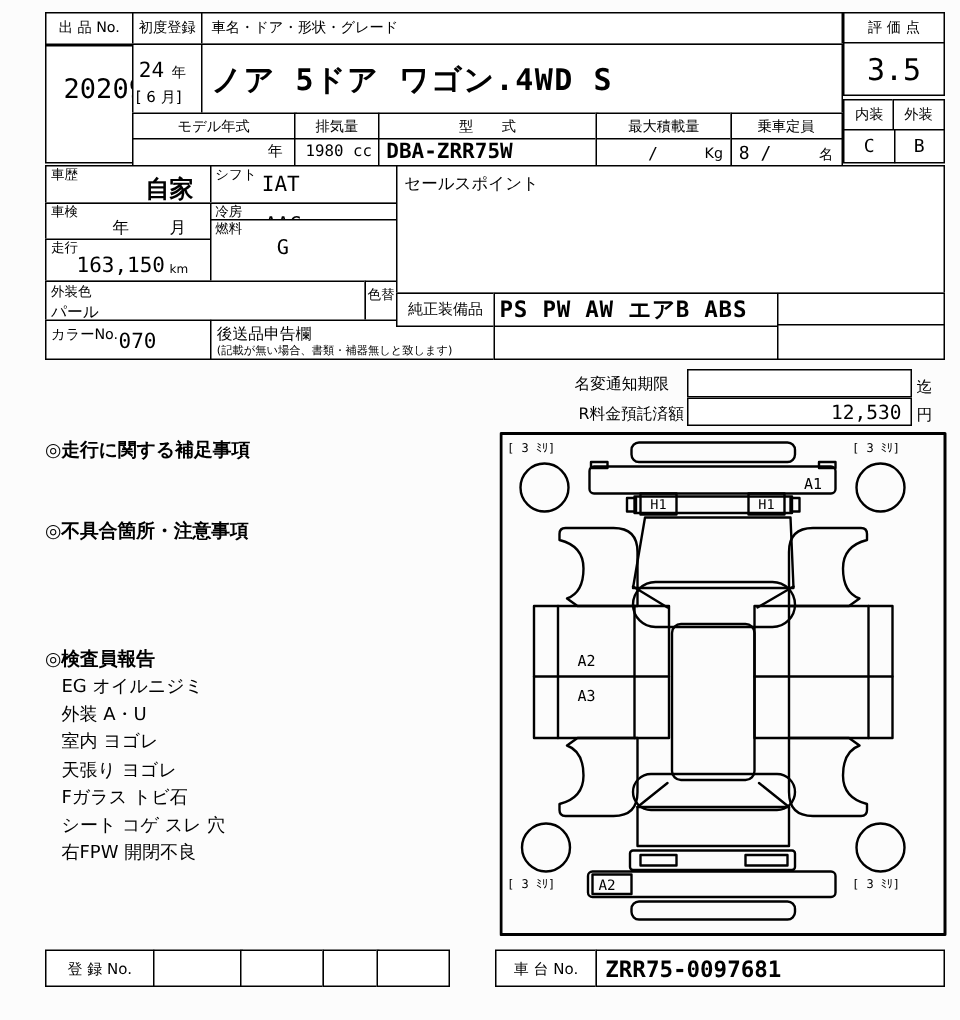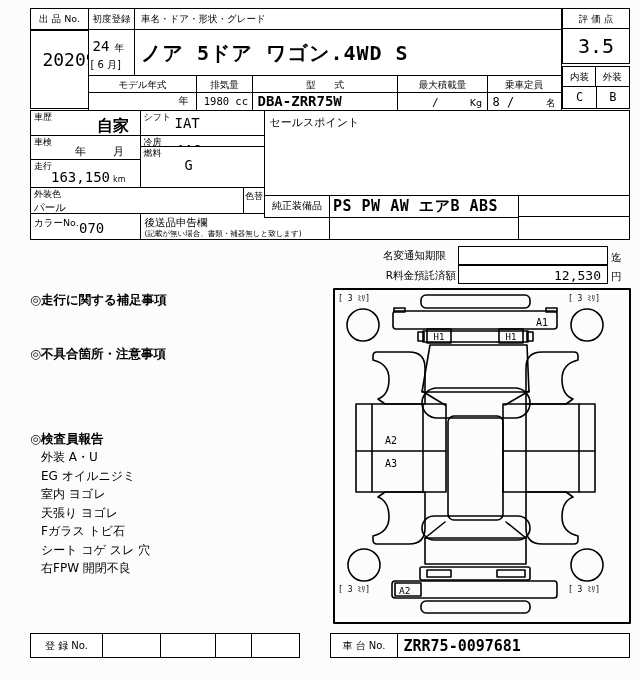--- a/index.html
+++ b/index.html
@@ -119,22 +119,22 @@
 <div class="nb" style="left:383px;top:269px;width:73px;text-align:right;font-size:10.5px;">R料金預託済額</div>
 <div class="c" style="left:458px;top:265px;width:150px;height:19px;">
   <span class="nb mono" style="right:6px;top:2px;font-size:13px;">12,530</span>
 </div>
 <div class="nb" style="left:611px;top:270px;font-size:10.5px;">円</div>
 
 <div class="nb" style="left:30px;top:292px;font-size:12.5px;font-weight:bold;">◎走行に関する補足事項</div>
 <div class="nb" style="left:30px;top:346px;font-size:12.5px;font-weight:bold;">◎不具合箇所・注意事項</div>
 <div class="nb" style="left:30px;top:431px;font-size:12.5px;font-weight:bold;">◎検査員報告</div>
 <div class="nb" style="left:41px;top:448px;font-size:12px;line-height:18.5px;">
+  <div>EG オイルニジミ</div>
   <div>外装 A・U</div>
-  <div>EG オイルニジミ</div>
   <div>室内 ヨゴレ</div>
   <div>天張り ヨゴレ</div>
   <div>Fガラス トビ石</div>
   <div>シート コゲ スレ 穴</div>
   <div>右FPW 開閉不良</div>
 </div>
 
 <div class="nb" style="left:333px;top:288px;width:299px;height:337px;">
   <svg width="299" height="337" viewBox="0 0 299 337">
     <g fill="none" stroke="#000" stroke-width="1.6" stroke-linejoin="round" stroke-linecap="round">

